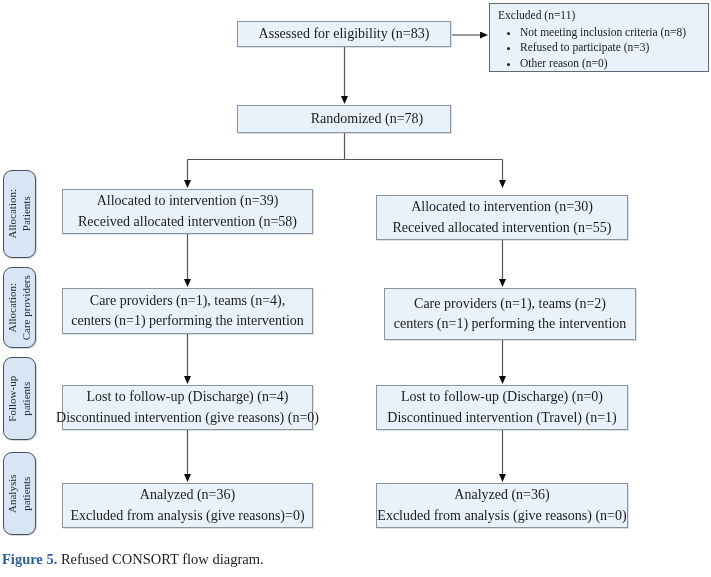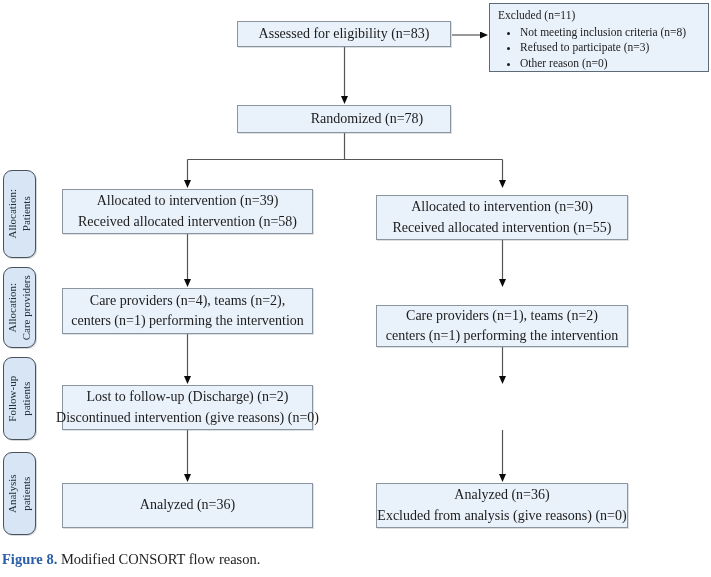--- a/index.html
+++ b/index.html
@@ -132,35 +132,40 @@
   <div class="fbox" style="left:62px; top:189px; width:251px; height:45px;">
     <span class="line">Allocated to intervention (n=39)</span>
     <span class="line">Received allocated intervention (n=58)</span>
   </div>
   <div class="fbox" style="left:376px; top:195px; width:252px; height:45px;">
     <span class="line">Allocated to intervention (n=30)</span>
     <span class="line">Received allocated intervention (n=55)</span>
   </div>
 
   <div class="fbox" style="left:62px; top:288px; width:251px; height:46px;">
-    <span class="line">Care providers (n=4), teams (n=2),</span>
+    <span class="line">Care providers (n=1), teams (n=4),</span>
     <span class="line">centers (n=1) performing the intervention</span>
   </div>
-  <div class="fbox" style="left:376px; top:288px; width:252px; height:42px;margin-top:17px;">
+  <div class="fbox" style="left:384px; top:288px; width:252px; height:52px;">
     <span class="line">Care providers (n=1), teams (n=2)</span>
     <span class="line">centers (n=1) performing the intervention</span>
   </div>
 
   <div class="fbox" style="left:62px; top:385px; width:251px; height:45px;">
-    <span class="line">Lost to follow-up (Discharge) (n=2)</span>
+    <span class="line">Lost to follow-up (Discharge) (n=4)</span>
     <span class="line">Discontinued intervention (give reasons) (n=0)</span>
+  </div>
+  <div class="fbox" style="left:376px; top:385px; width:252px; height:45px;">
+    <span class="line">Lost to follow-up (Discharge) (n=0)</span>
+    <span class="line">Discontinued intervention (Travel) (n=1)</span>
   </div>
 
   <div class="fbox" style="left:62px; top:483px; width:251px; height:45px;">
     <span class="line">Analyzed (n=36)</span>
+    <span class="line">Excluded from analysis (give reasons)=0)</span>
   </div>
   <div class="fbox" style="left:376px; top:483px; width:252px; height:45px;">
     <span class="line">Analyzed (n=36)</span>
     <span class="line">Excluded from analysis (give reasons) (n=0)</span>
   </div>
 
   <div class="side-label" style="left:3px; top:170px; width:33px; height:88px;">
     <div class="rot">
       <span>Allocation:</span>
       <span>Patients</span>
@@ -179,16 +184,16 @@
     </div>
   </div>
   <div class="side-label" style="left:3px; top:452px; width:33px; height:83px;">
     <div class="rot">
       <span>Analysis</span>
       <span>patients</span>
     </div>
   </div>
 
   <div class="caption">
-    <span class="cap-label">Figure 8.</span><span> Modified CONSORT flow reason.</span>
+    <span class="cap-label">Figure 5.</span><span> Refused CONSORT flow diagram.</span>
   </div>
 
 </div>
 
 </body></html>

